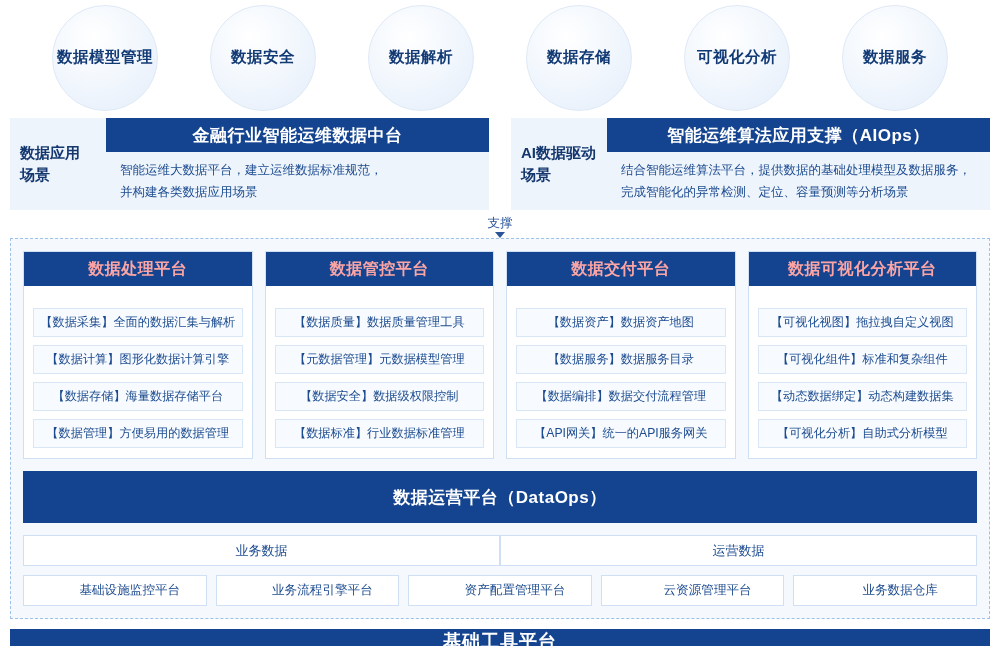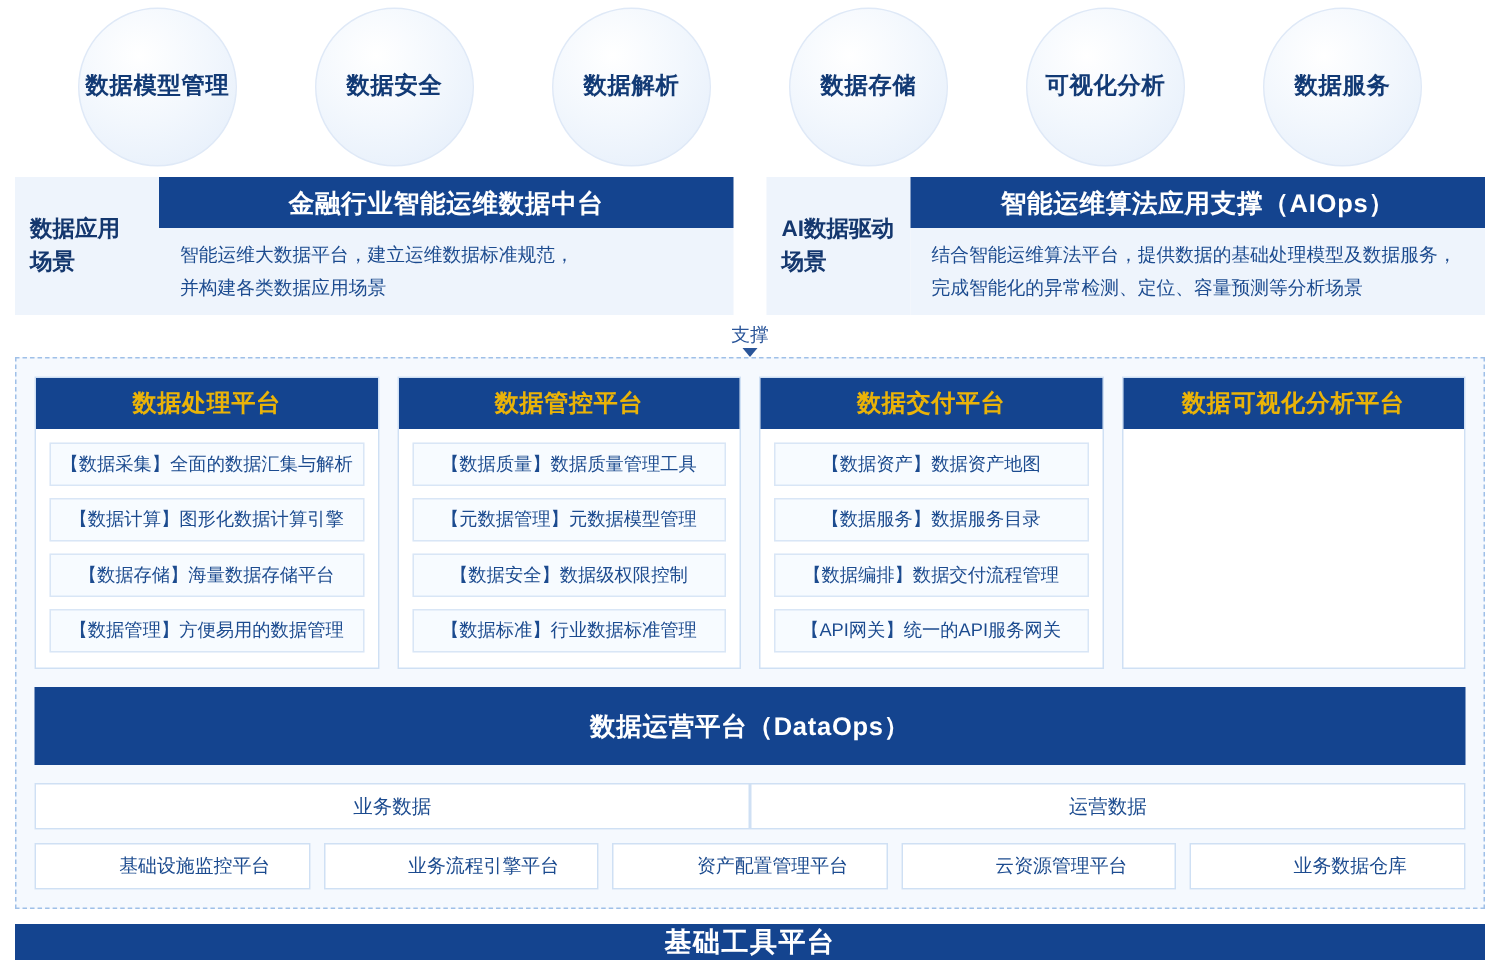--- a/index.html
+++ b/index.html
@@ -138,31 +138,31 @@
   }
   .card {
     flex: 1 1 0;
     min-width: 0;
     border: 1px solid #cfe0f4;
     background: #ffffff;
     box-sizing: border-box;
   }
   .card-title {
     background: #14448f;
-    color: #eab308;
+    color: #fca5a5;
     height: 34px;
     font-size: 16px;
     font-weight: bold;
     display: flex;
     align-items: center;
     justify-content: center;
     letter-spacing: 0.5px;
   }
   .card-items {
-    padding: 9px 9px 10px 9px;
+    padding: 22px 9px 10px 9px;
     display: flex;
     flex-direction: column;
     gap: 8px;
   }
   .card-item {
     border: 1px solid #d9e6f6;
     background: #f7fbff;
     height: 27px;
     display: flex;
     align-items: center;
@@ -330,20 +330,26 @@
         <div class="card-items">
           <div class="card-item">【数据资产】数据资产地图</div>
           <div class="card-item">【数据服务】数据服务目录</div>
           <div class="card-item">【数据编排】数据交付流程管理</div>
           <div class="card-item">【API网关】统一的API服务网关</div>
         </div>
       </div>
 
       <div class="card">
         <div class="card-title">数据可视化分析平台</div>
+        <div class="card-items">
+          <div class="card-item">【可视化视图】拖拉拽自定义视图</div>
+          <div class="card-item">【可视化组件】标准和复杂组件</div>
+          <div class="card-item">【动态数据绑定】动态构建数据集</div>
+          <div class="card-item">【可视化分析】自助式分析模型</div>
+        </div>
       </div>
 
     </div>
 
     <div class="dataops-bar">数据运营平台（DataOps）</div>
 
     <div class="row-3">
       <div class="cell">业务数据</div>
       <div class="cell">运营数据</div>
     </div>

